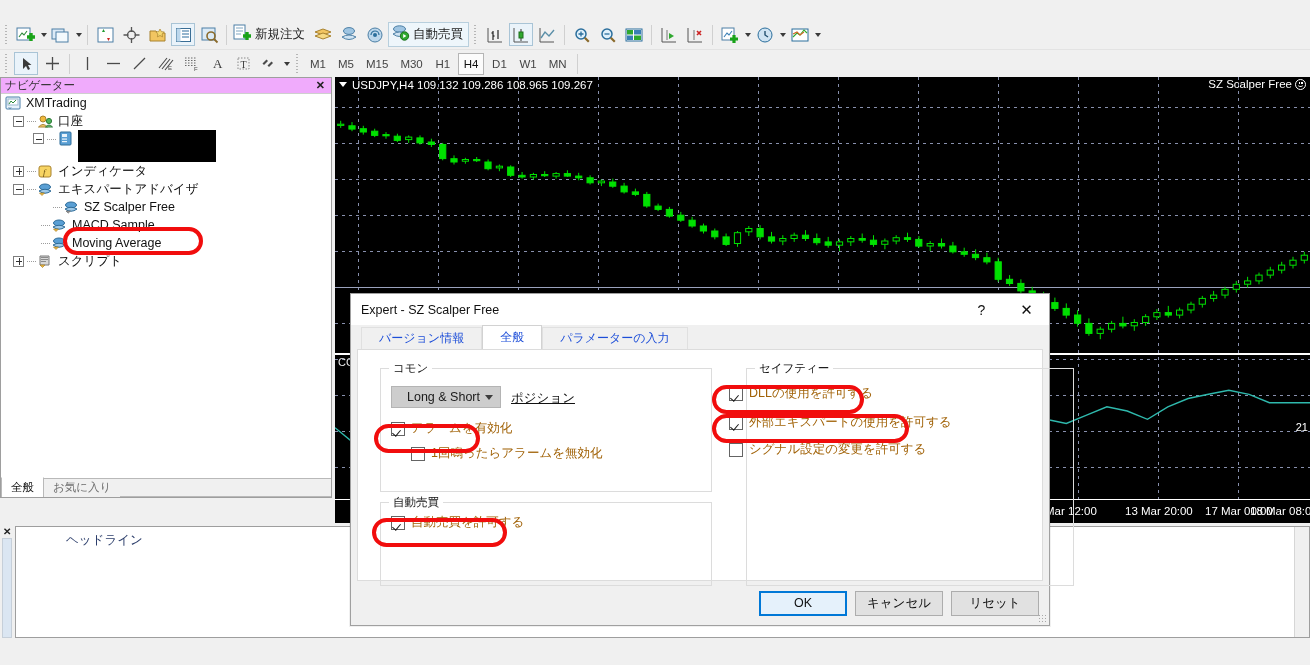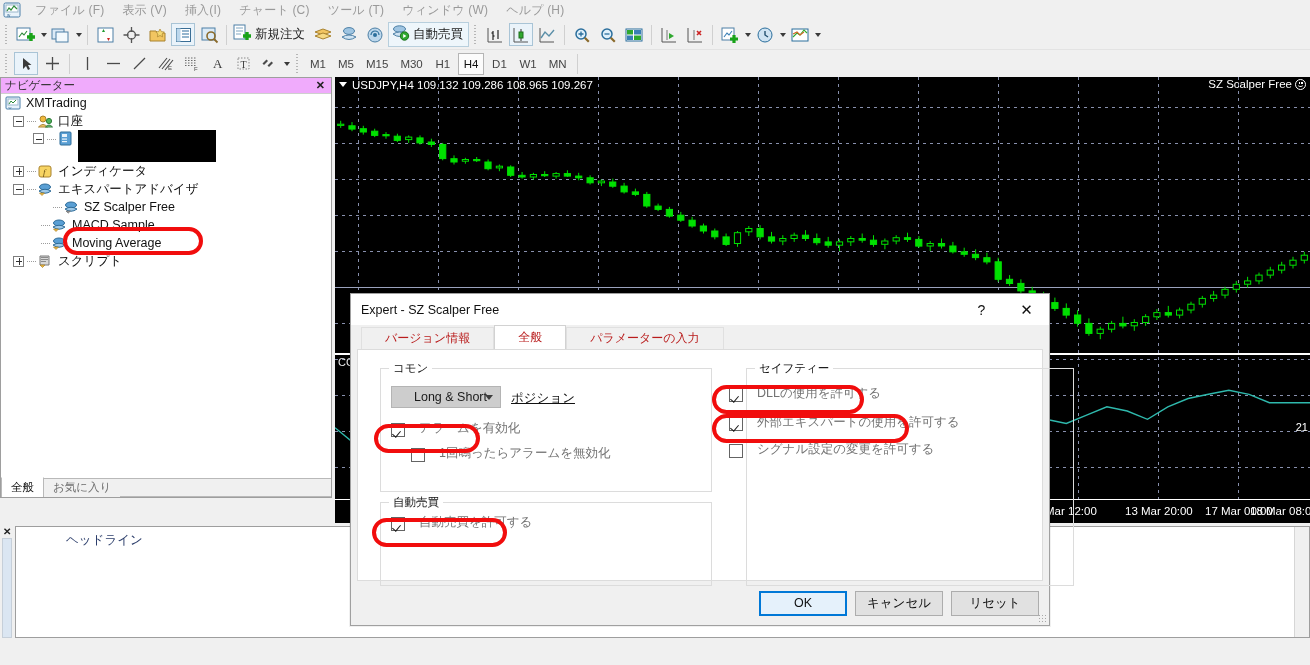--- a/index.html
+++ b/index.html
@@ -232,48 +232,48 @@
     width: 45px; height: 31px; display: flex; align-items: center; justify-content: center;
     font-size: 14px; color: #111;
   }
   .dlg-btn-close { font-size: 15px; }
   .dlg-tabs {
     height: 24px; display: flex; align-items: flex-end;
     padding-left: 10px; background: #f0f0f0;
     position: relative;
   }
   .dlg-tab {
-    height: 22px; padding: 0 23px; display: flex; align-items: center;
-    font-size: 12px; color: #b91c1c; background: #f0f0f0;
+    height: 22px; padding: 0 17px; display: flex; align-items: center;
+    font-size: 12px; color: #1d4ed8; background: #f0f0f0;
     border: 1px solid #e0e0e0; border-bottom: none;
   }
   .dlg-tab.sel { background: #fff; border-color: #d2d2d2; height: 24px; }
   .dlg-body {
     position: absolute; left: 6px; top: 55px; right: 6px; bottom: 44px;
     background: #fff; border: 1px solid #dcdcdc;
   }
   .group {
     position: absolute; border: 1px solid #dcdcdc;
   }
   .group > .legend {
     position: absolute; top: -8px; left: 8px; background: #fff;
     padding: 0 4px; font-size: 11.5px; color: #111;
   }
   .combo {
     position: absolute; width: 110px; height: 22px;
     background: #cdcdcd; border: 1px solid #b4b4b4;
     display: flex; align-items: center; font-size: 12.5px; color: #1a1a1a;
-    padding-left: 22px;
+    padding-left: 15px;
   }
   .combo .arrow {
     position: absolute; right: 7px; top: 8px;
     width: 0; height: 0; border-left: 4px solid transparent; border-right: 4px solid transparent;
     border-top: 5px solid #3d3d3d;
   }
-  .cb-row { position: absolute; display: flex; align-items: flex-end; gap: 14px; font-size: 12.5px; color: #737373; white-space: nowrap; }
+  .cb-row { position: absolute; display: flex; align-items: center; gap: 6px; font-size: 12.5px; color: #a16207; white-space: nowrap; }
   .cbox {
     width: 14px; height: 14px; border: 1px solid #646464; background: #fff;
     position: relative; flex: 0 0 auto;
   }
   .cbox.on:after {
     content: ""; position: absolute; left: 2px; top: 5px; width: 4px; height: 7px;
     border-right: 1.6px solid #1a1a1a; border-bottom: 1.6px solid #1a1a1a;
     transform: rotate(40deg); transform-origin: center;
   }
   .static-lbl { position: absolute; font-size: 12.5px; color: #111; }
@@ -298,37 +298,20 @@
   }
   .bottom-strip {
     position: absolute; left: 0; bottom: 0; width: 1310px; height: 23px; background: #f0f0f0;
   }
 </style>
 </head>
 <body>
 
 <div id="app">
 
-  <div class="menubar">
-    <div class="applogo">
-      <svg width="18" height="16" viewBox="0 0 18 16">
-        <rect x="1" y="1" width="16" height="14" rx="1.5" fill="#e9f3fb" stroke="#4a7fa8"></rect>
-        <rect x="3" y="3" width="12" height="7" fill="#fff" stroke="#9bb8cc"></rect>
-        <path d="M4 9 L6 6 L8 8 L11 4 L14 7" stroke="#2d8a3a" fill="none" stroke-width="1.2"></path>
-        <text x="4" y="14.5" font-size="4.5" fill="#3b6e96" font-family="Liberation Sans, sans-serif">w</text>
-      </svg>
-    </div>
-    <div class="menu-item">ファイル (F)</div>
-    <div class="menu-item">表示 (V)</div>
-    <div class="menu-item">挿入(I)</div>
-    <div class="menu-item">チャート (C)</div>
-    <div class="menu-item">ツール (T)</div>
-    <div class="menu-item">ウィンドウ (W)</div>
-    <div class="menu-item">ヘルプ (H)</div>
-  </div>
 
   <div class="toolbar1">
     <div class="grip"></div>
 
     <div class="tbtn">
       <svg width="20" height="18" viewBox="0 0 20 18">
         <rect x="1" y="2" width="13" height="12" fill="#fff" stroke="#4c7fa5"></rect>
         <path d="M3 11 L6 7 L8 9 L11 5" stroke="#2d8a3a" fill="none" stroke-width="1.1"></path>
         <path d="M11 11 h8 M15 7 v8" stroke="#19a319" stroke-width="3.4"></path>
       </svg>

